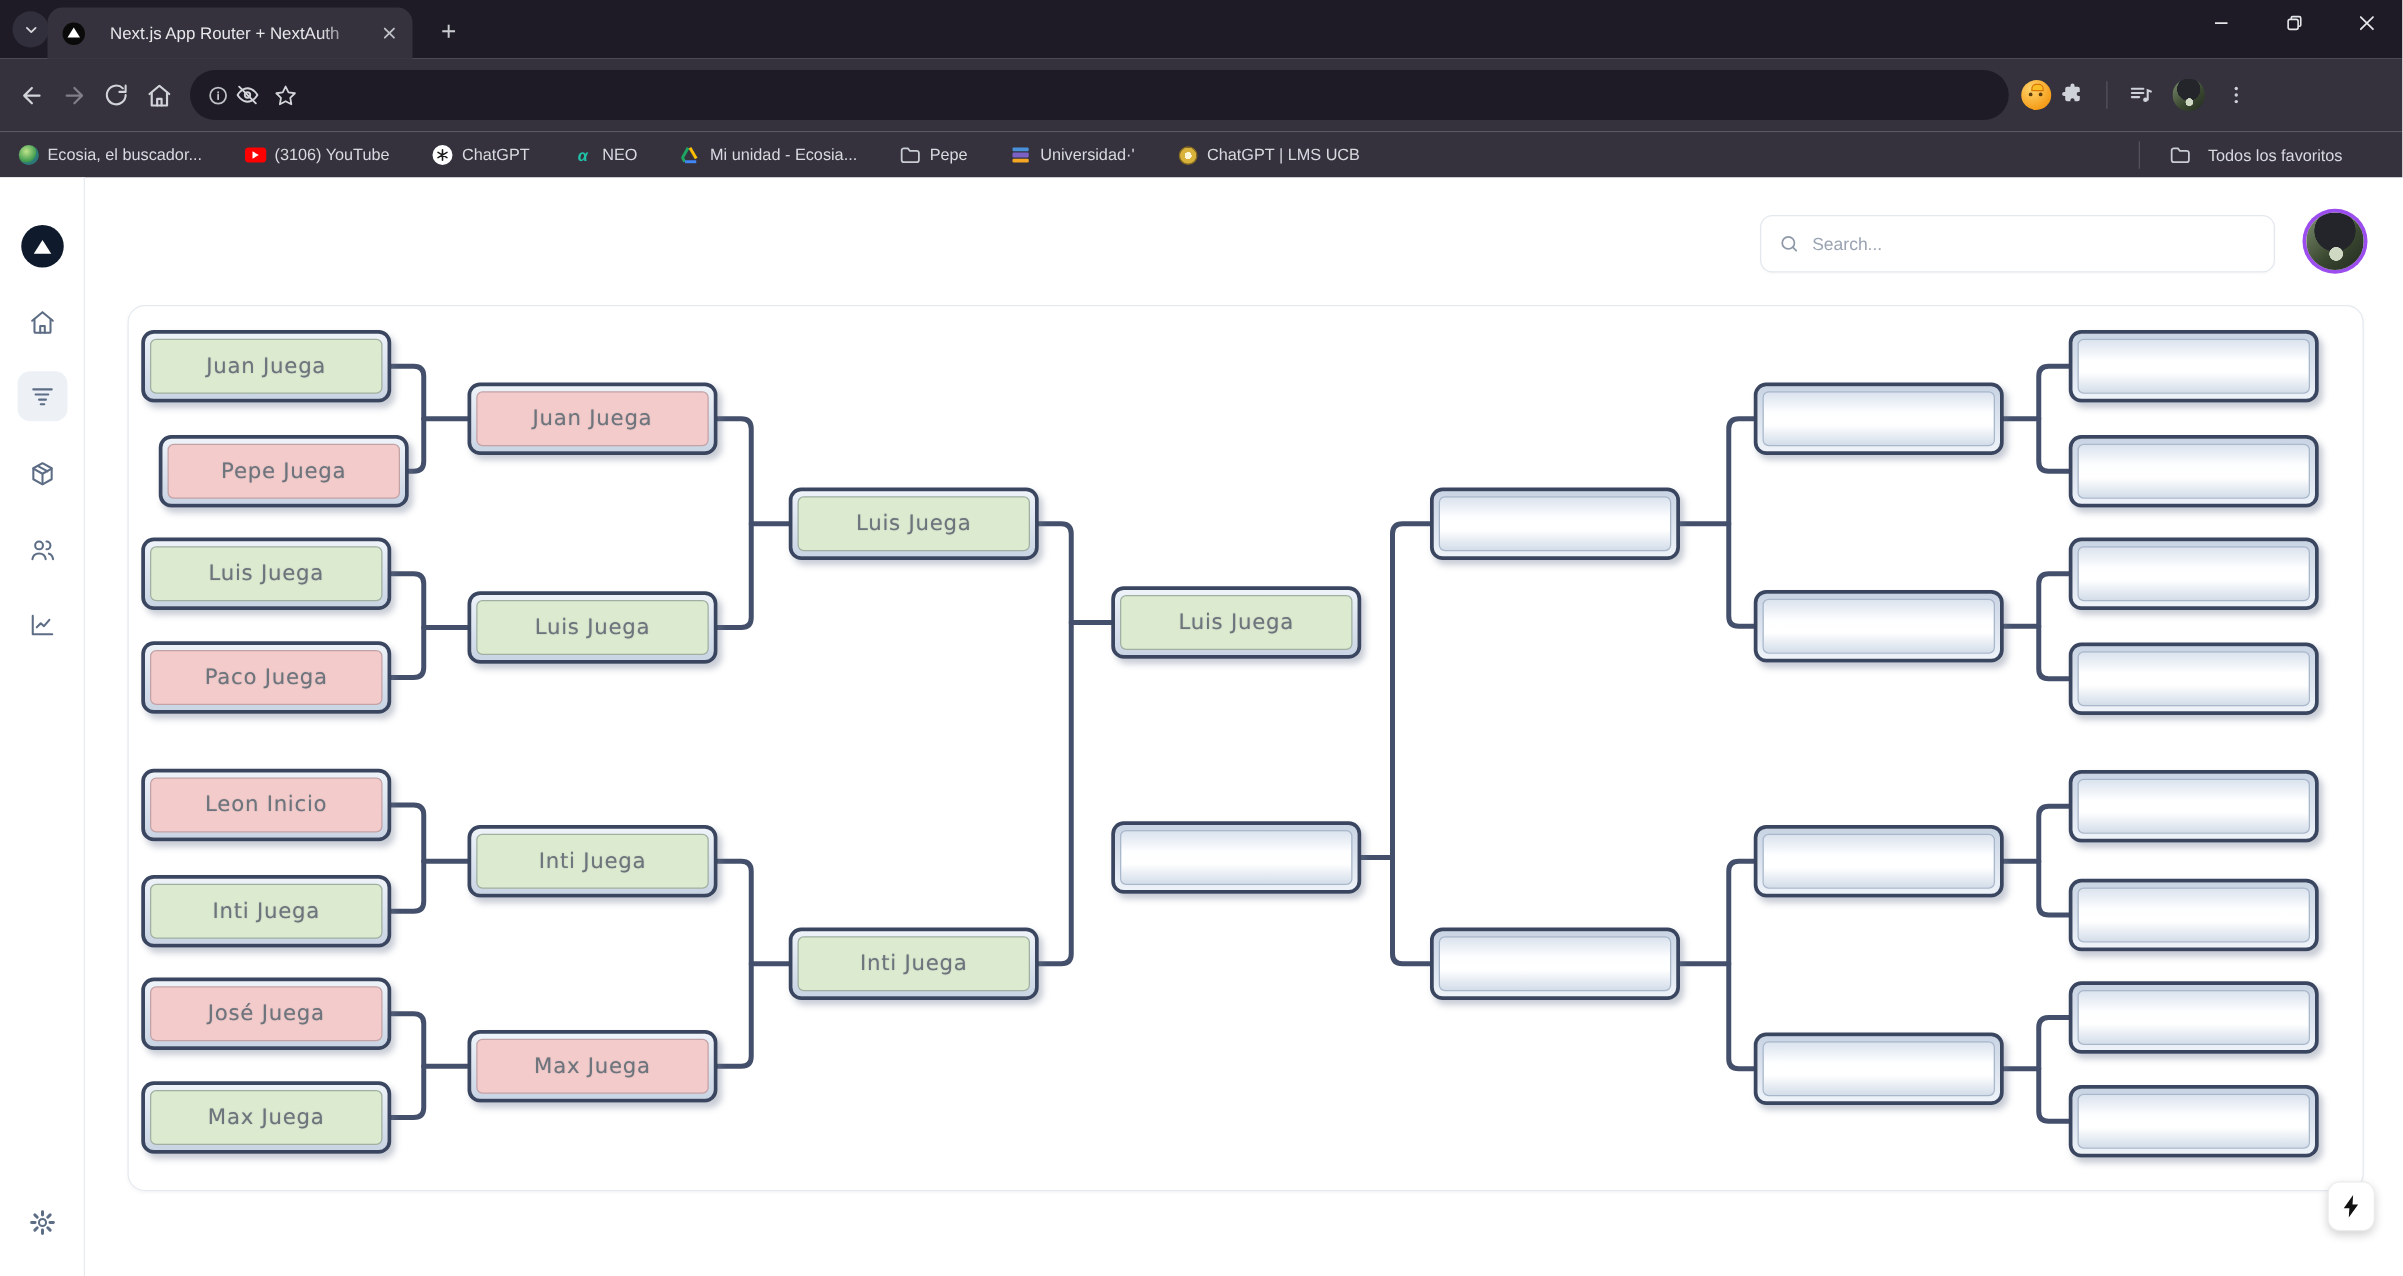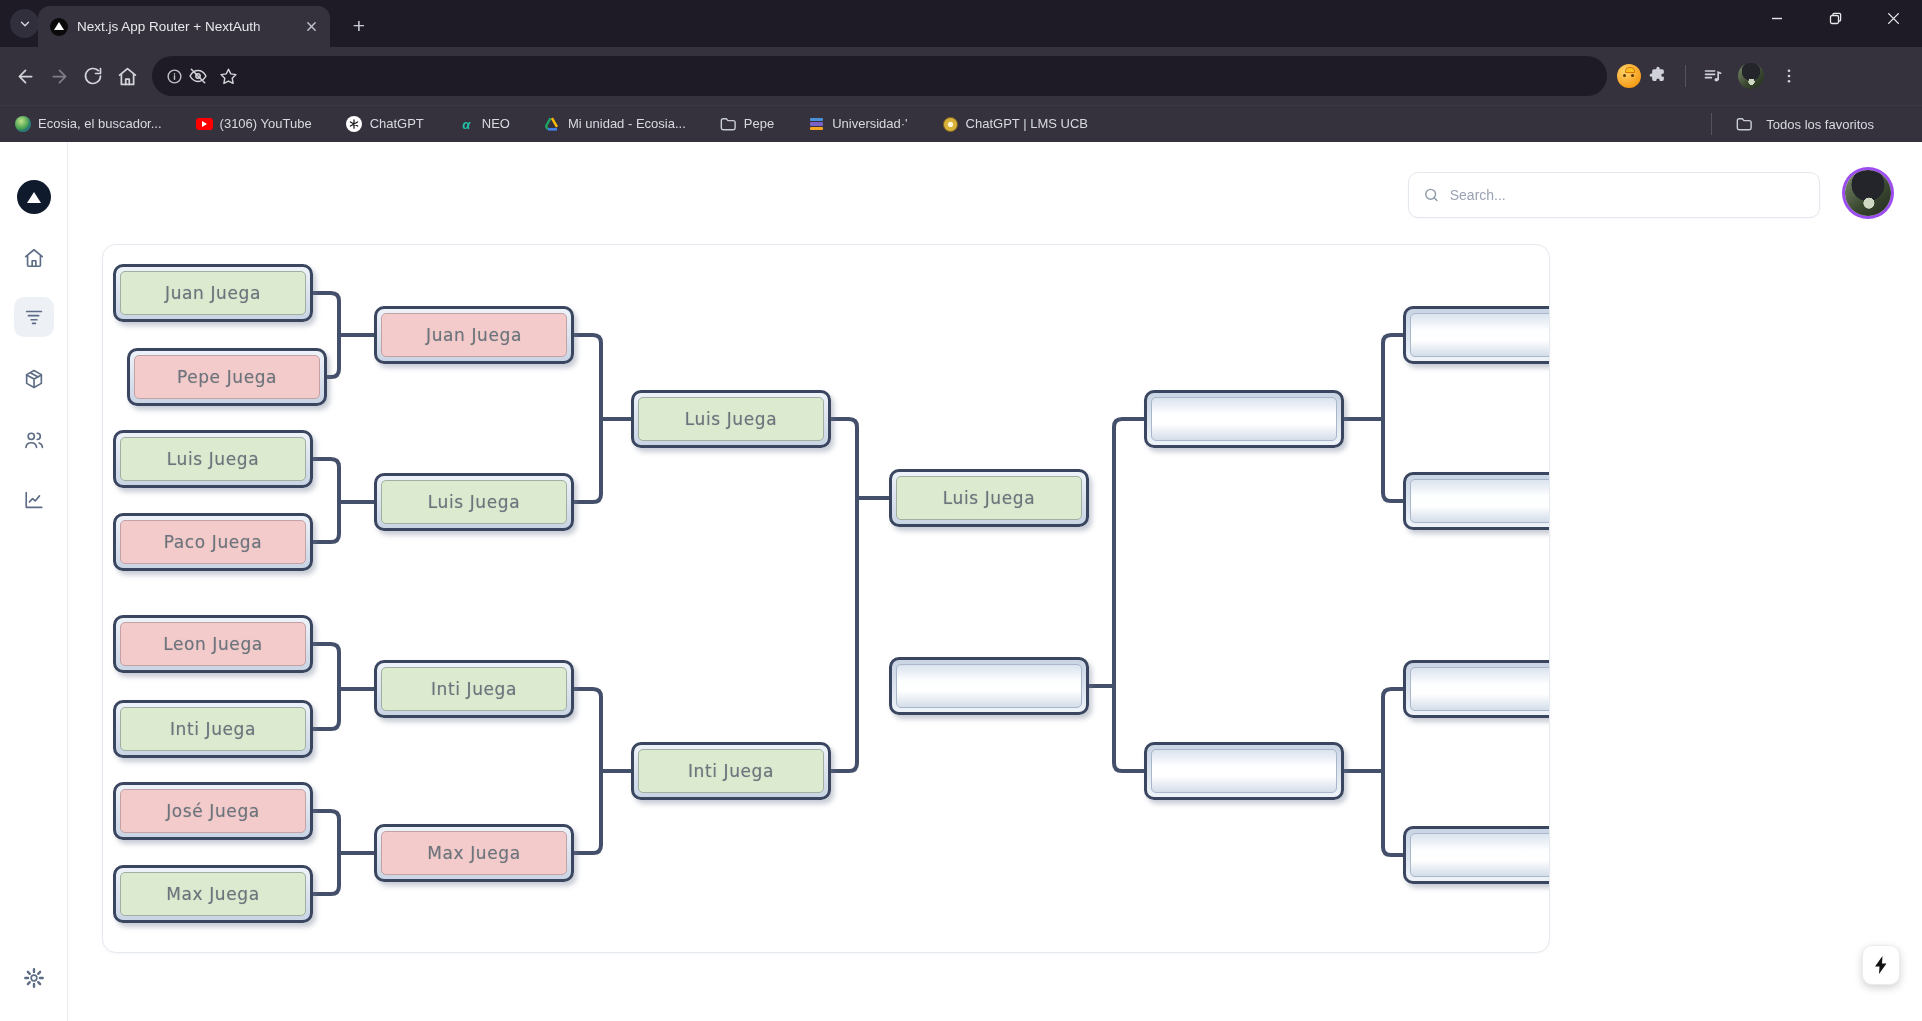--- a/index.html
+++ b/index.html
@@ -1,21 +1,21 @@
 <!DOCTYPE html>
 <html><head>
 <meta charset="utf-8">
 <style>
   * { margin:0; padding:0; box-sizing:border-box; }
   html,body { width:1922px; height:1021px; overflow:hidden; font-family:"Liberation Sans", sans-serif; background:#fff; }
 
   
   .tabstrip { position:relative; height:47px; background:#1e1b26; }
   .tab-search { position:absolute; left:10px; top:9px; width:29px; height:29px; border-radius:50%; background:#322f3c; display:flex; align-items:center; justify-content:center; cursor:pointer; }
-  .tab { position:absolute; left:38px; top:6px; width:292px; height:41px; background:#35323e; border-radius:12px 12px 0 0; display:flex; align-items:center; padding:0 10px 0 12px; }
+  .tab { position:absolute; left:38px; top:6px; width:292px; height:41px; background:#35323e; border-radius:12px 12px 0 0; display:flex; align-items:center; padding:0 10px 0 12px;gap:11px; }
   .tab-fav { width:18px; height:18px; border-radius:50%; background:#0a0a0a; display:flex; align-items:center; justify-content:center; flex:none; }
   .tab-fav .tri { width:0; height:0; border-left:5px solid transparent; border-right:5px solid transparent; border-bottom:8px solid #fff; margin-top:-1px; }
   .tab-title { color:#e7e8ea; font-size:13.5px; margin-left:9px; white-space:nowrap; overflow:hidden; width:215px; -webkit-mask-image:linear-gradient(90deg,#000 82%,transparent); mask-image:linear-gradient(90deg,#000 82%,transparent); }
   .tab-close { margin-left:auto; width:18px; height:18px; display:flex; align-items:center; justify-content:center; border-radius:50%; cursor:pointer; }
   .newtab { position:absolute; left:346px; top:13px; width:26px; height:26px; display:flex; align-items:center; justify-content:center; color:#c9cbd0; font-size:21px; font-weight:300; cursor:pointer; }
   .wincontrols { position:absolute; right:0; top:0; height:36px; display:flex; }
   .winbtn { width:58px; height:36px; display:flex; align-items:center; justify-content:center; cursor:pointer; }
 
   .toolbar { height:58px; background:#35323e; display:flex; align-items:center; position:relative; }
   .navbtn { width:34px; height:34px; display:flex; align-items:center; justify-content:center; border-radius:50%; flex:none; cursor:pointer; }
@@ -51,21 +51,21 @@
   .logo .tri { width:0; height:0; border-left:7px solid transparent; border-right:7px solid transparent; border-bottom:11px solid #fff; }
   .side-btn { position:absolute; left:14px; width:40px; height:40px; border-radius:10px; display:flex; align-items:center; justify-content:center; cursor:pointer; }
   .side-btn.active { background:#edf1f6; }
 
   .main { position:relative; flex:1; }
   .searchbox { position:absolute; right:102px; top:30px; width:412px; height:46px; border:1px solid #e3e8ee; border-radius:10px; background:#fff; display:flex; align-items:center; padding:0 14px; box-shadow:0 1px 2px rgba(16,24,40,.03); }
   .searchbox input { border:none; outline:none; font-size:14px; color:#374151; margin-left:10px; width:100%; font-family:"Liberation Sans",sans-serif; background:transparent; }
   .searchbox input::placeholder { color:#9aa3b2; }
   .avatar { position:absolute; right:31px; top:28px; width:46px; height:46px; border-radius:50%; cursor:pointer; background:radial-gradient(circle at 52% 72%,#cfd8c2 0 13%,transparent 14%),radial-gradient(circle at 50% 32%,#23252a 0 42%,transparent 43%),linear-gradient(140deg,#7d8f6f,#39462f 60%,#222b20); box-shadow:0 0 0 3px #9b4dee; }
 
-  .card { position:absolute; left:34px; top:102px; width:1448px; height:709px; background:#fff; border:1px solid #e5eaf0; border-radius:14px; box-shadow:0 1px 3px rgba(16,24,40,.04); overflow:hidden; }
+  .card { position:absolute; left:34px; top:102px; width:1789px; height:709px; background:#fff; border:1px solid #e5eaf0; border-radius:14px; box-shadow:0 1px 3px rgba(16,24,40,.04); overflow:hidden; }
   .bracket { position:absolute; inset:0; filter:blur(.45px); }
   .bracket svg.wires { position:absolute; left:0; top:0; }
   .bbox { position:absolute; width:200px; height:58px; border:3px solid #3a4660; border-radius:10px; background:linear-gradient(180deg,#eef3f9,#c9d4e4); padding:4px; box-shadow:3px 4px 5px rgba(110,122,145,.38); }
   .bfill { height:100%; border-radius:5px; display:flex; align-items:center; justify-content:center; }
   .bbox.green .bfill { background:#dcead0; border:1px solid #9fb0a0; }
   .bbox.pink  .bfill { background:#f3cbcb; border:1px solid #c3a2a6; }
   .bbox.empty { background:linear-gradient(180deg,#c9d4e4,#eef3f9); }
   .bbox.empty .bfill { background:linear-gradient(180deg,#dbe3ee,#fdfeff 38%,#ffffff 62%,#d3dde9); border:1px solid #a9b7cb; }
   .blabel { font-family:"DejaVu Sans",sans-serif; font-size:17px; color:#6d747c; letter-spacing:.6px; text-shadow:0 0 1px rgba(109,116,124,.45); }
 
@@ -359,21 +359,21 @@
                 <span class="blabel">Luis Juega</span>
               </div>
             </div>
             <div class="bbox pink" style="left: 10px; top: 268px;">
               <div class="bfill">
                 <span class="blabel">Paco Juega</span>
               </div>
             </div>
             <div class="bbox pink" style="left: 10px; top: 370px;">
               <div class="bfill">
-                <span class="blabel">Leon Juega</span>
+                <span class="blabel">Leon Inicio</span>
               </div>
             </div>
             <div class="bbox green" style="left: 10px; top: 455px;">
               <div class="bfill">
                 <span class="blabel">Inti Juega</span>
               </div>
             </div>
             <div class="bbox pink" style="left: 10px; top: 537px;">
               <div class="bfill">
                 <span class="blabel">José Juega</span>

